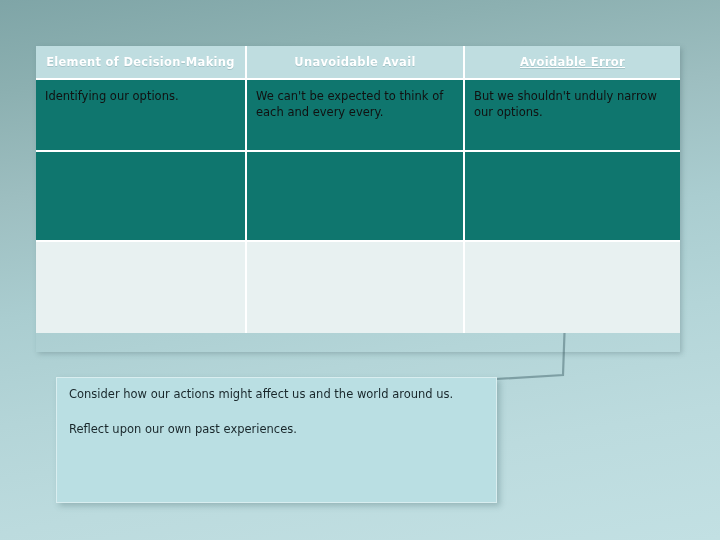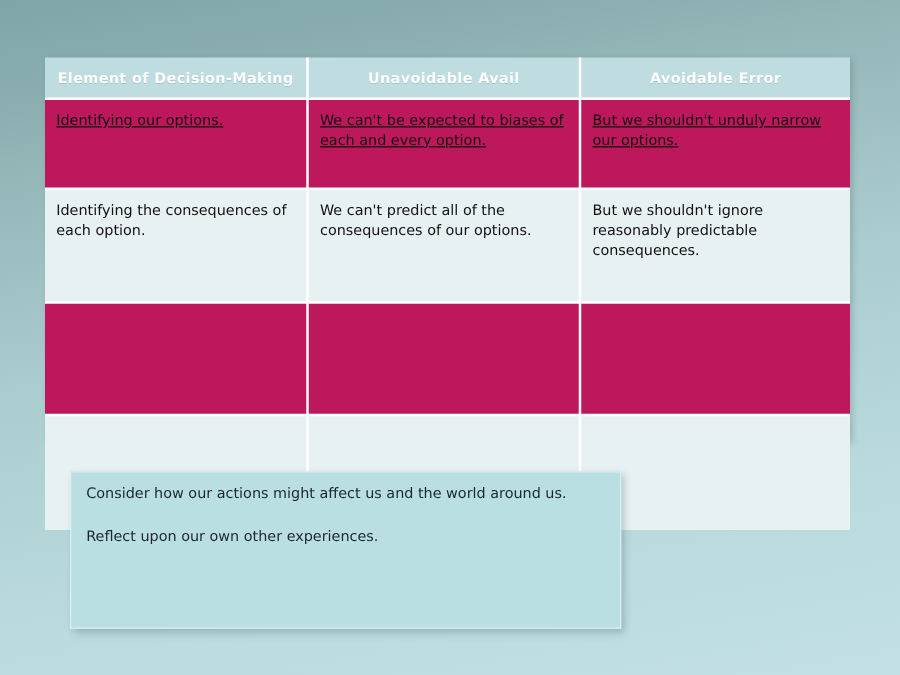--- a/index.html
+++ b/index.html
@@ -63,35 +63,35 @@
     font-weight: bold;
     text-align: center;
     height: 32px;
     padding: 0 8px;
     border-right: 2px solid #ffffff;
     border-bottom: 2px solid #ffffff;
     letter-spacing: 0.3px;
     text-shadow: 0 1px 0 rgba(140,175,180,0.55);
     vertical-align: middle;
   }
-  table.grid th:last-child { border-right: none; }
+  table.grid th:last-child { border-right: none; text-decoration: underline; }
 
   table.grid td {
     font-size: 11.5px;
     color: #111111;
     vertical-align: top;
     padding: 9px 10px 9px 9px;
     border-right: 2px solid #ffffff;
     border-bottom: 2px solid #ffffff;
     line-height: 1.38;
   }
   table.grid td:last-child { border-right: none; }
   table.grid tr:last-child td { border-bottom: none; }
 
-  tr.band-a td { background: #be185d; text-decoration: underline; }
+  tr.band-a td { background: #0f766e; }
   tr.band-b td { background: #e8f1f1; }
 
   tr.r1 td { height: 52px; }
   tr.r2 td { height: 71px; }
   tr.r3 td { height: 70px; }
   tr.r4 td { height: 73px; }
 
   
   .callout {
     position: absolute;
@@ -133,40 +133,35 @@
       <thead>
         <tr>
           <th>Element of Decision-Making</th>
           <th>Unavoidable Avail</th>
           <th>Avoidable Error</th>
         </tr>
       </thead>
       <tbody>
         <tr class="band-a r1">
           <td>Identifying our options.</td>
-          <td>We can't be expected to biases of each and every option.</td>
+          <td>We can't be expected to think of each and every every.</td>
           <td>But we shouldn't unduly narrow our options.</td>
-        </tr>
-        <tr class="band-b r2">
-          <td>Identifying the consequences of each option.</td>
-          <td>We can't predict all of the consequences of our options.</td>
-          <td>But we shouldn't ignore reasonably predictable consequences.</td>
         </tr>
         <tr class="band-a r3">
           <td></td>
           <td></td>
           <td></td>
         </tr>
         <tr class="band-b r4">
           <td></td>
           <td></td>
           <td></td>
         </tr>
       </tbody>
     </table>
   </div>
 
   <div class="callout">
     <div class="line">Consider how our actions might affect us and the world around us.</div>
-    <div class="line">Reflect upon our own other experiences.</div>
+    <div class="line">Reflect upon our own past experiences.</div>
   </div>
 
 </div>
 
 </body></html>

